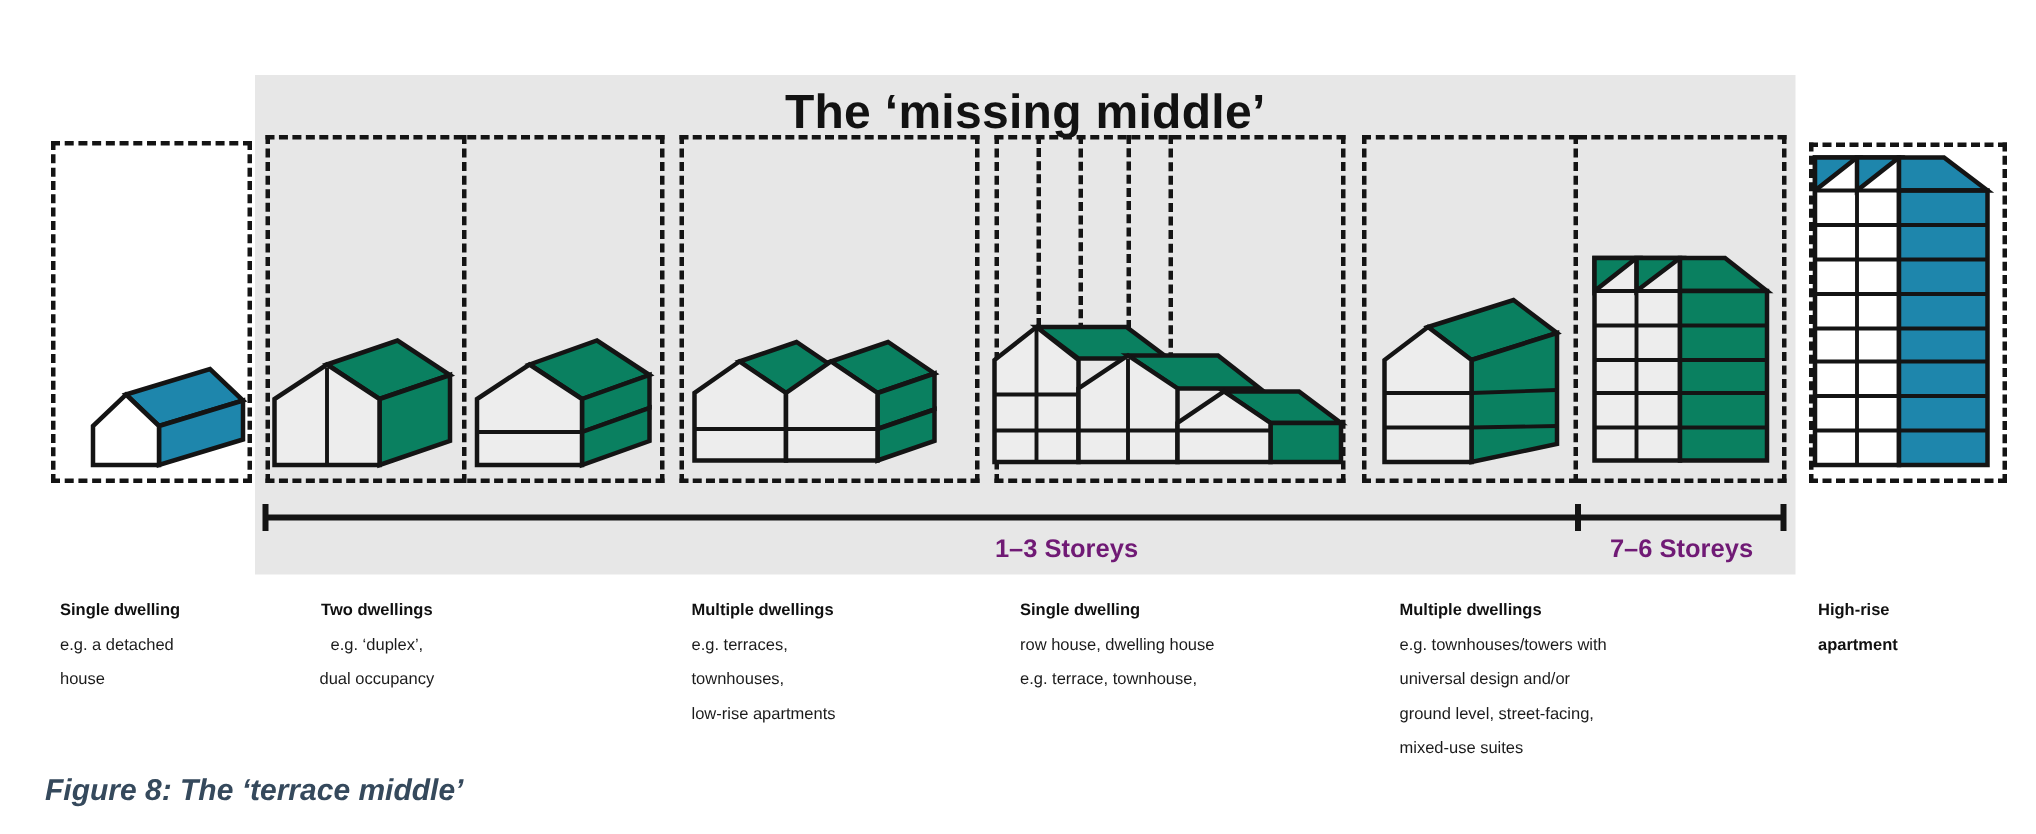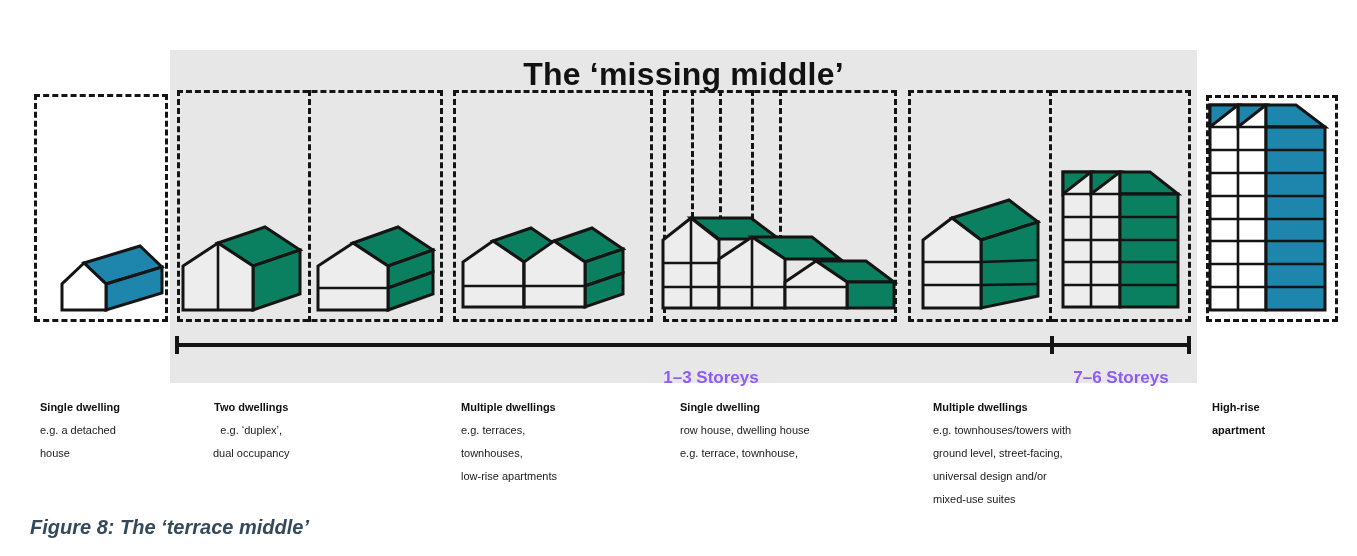--- a/index.html
+++ b/index.html
@@ -11,21 +11,21 @@
           font-family:"Liberation Sans","DejaVu Sans",sans-serif;color:#1b1b1b;}
   .gray-band{position:absolute;left:170px;top:50px;width:1027px;height:333px;background:var(--band);}
   .fig-title{position:absolute;left:170px;top:56px;width:1027px;text-align:center;
              font-size:32px;font-weight:700;color:#121212;letter-spacing:.2px;}
   .dbox{position:absolute;border:3px dashed var(--outline);box-sizing:border-box;}
   .dbox.noleft{border-left:none;}
   .dvline{position:absolute;width:0;border-left:3px dashed var(--outline);}
   .buildings{position:absolute;left:0;top:0;}
   .bracket-line{position:absolute;left:176px;top:343px;width:1014px;height:4px;background:var(--outline);}
   .tick{position:absolute;top:336px;width:4px;height:18px;background:var(--outline);}
-  .storeys{position:absolute;top:368px;font-size:17px;font-weight:700;color:#8b5cf6;}
+  .storeys{position:absolute;top:356px;font-size:17px;font-weight:700;color:#701a75;}
   .storeys.low{left:611px;width:200px;text-align:center;}
   .storeys.mid{left:1046px;width:150px;text-align:center;}
   .cat{position:absolute;top:396px;font-size:11px;line-height:23px;color:#1b1b1b;}
   .cat .cat-title{font-weight:700;color:#101010;}
   .caption{position:absolute;left:30px;top:516px;font-size:20px;font-style:italic;
            font-weight:600;color:var(--caption);}
   .bld{stroke:var(--outline);stroke-width:3;stroke-linejoin:miter;}
   .bld-thin{stroke:var(--outline);stroke-width:2.6;}
   .f-front{fill:var(--front);}
   .f-white{fill:#ffffff;}
@@ -167,22 +167,22 @@
     <div>low-rise apartments</div>
   </div>
   <div class="cat" style="left:680px;">
     <div class="cat-title">Single dwelling</div>
     <div>row house, dwelling house</div>
     <div>e.g. terrace, townhouse,</div>
   </div>
   <div class="cat" style="left:933px;width:280px;">
     <div class="cat-title">Multiple dwellings</div>
     <div>e.g. townhouses/towers with</div>
+    <div>universal design and/or</div>
     <div>ground level, street-facing,</div>
-    <div>universal design and/or</div>
     <div>mixed-use suites</div>
   </div>
   <div class="cat" style="left:1212px;">
     <div class="cat-title">High-rise</div>
     <div class="cat-title">apartment</div>
   </div>
 
   <div class="caption">Figure 8: The ‘terrace middle’</div>
 </div>
 

